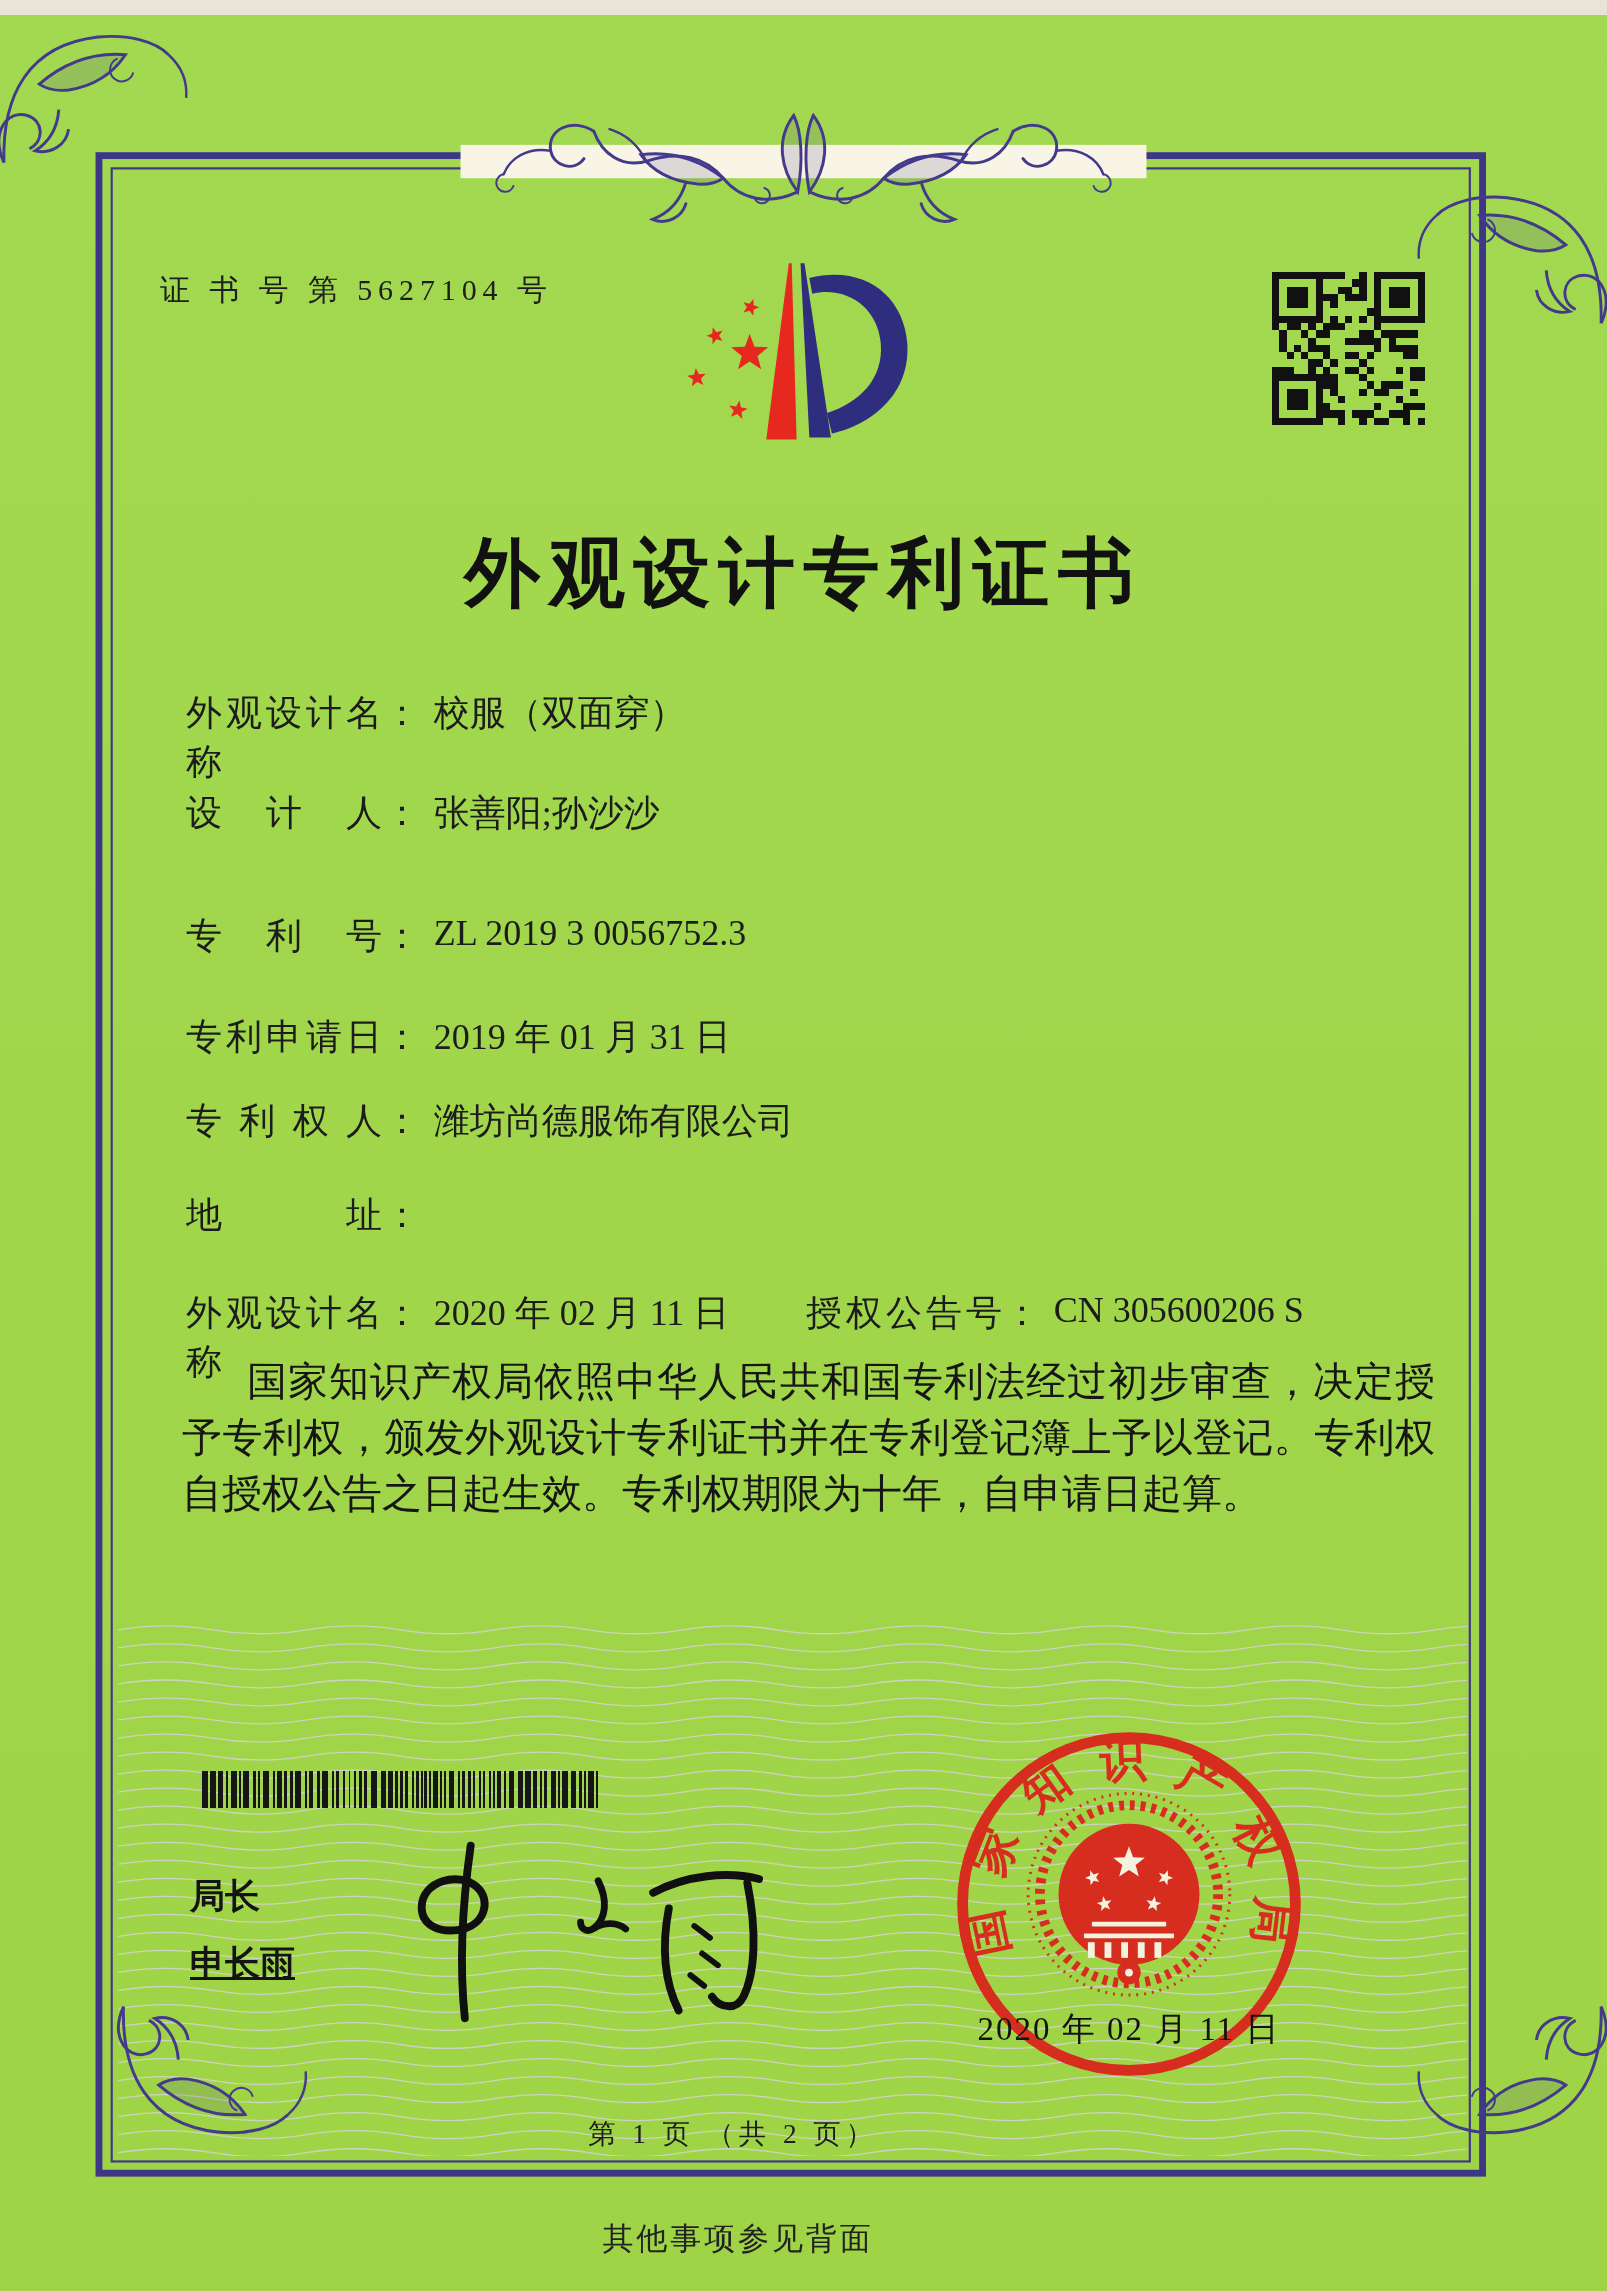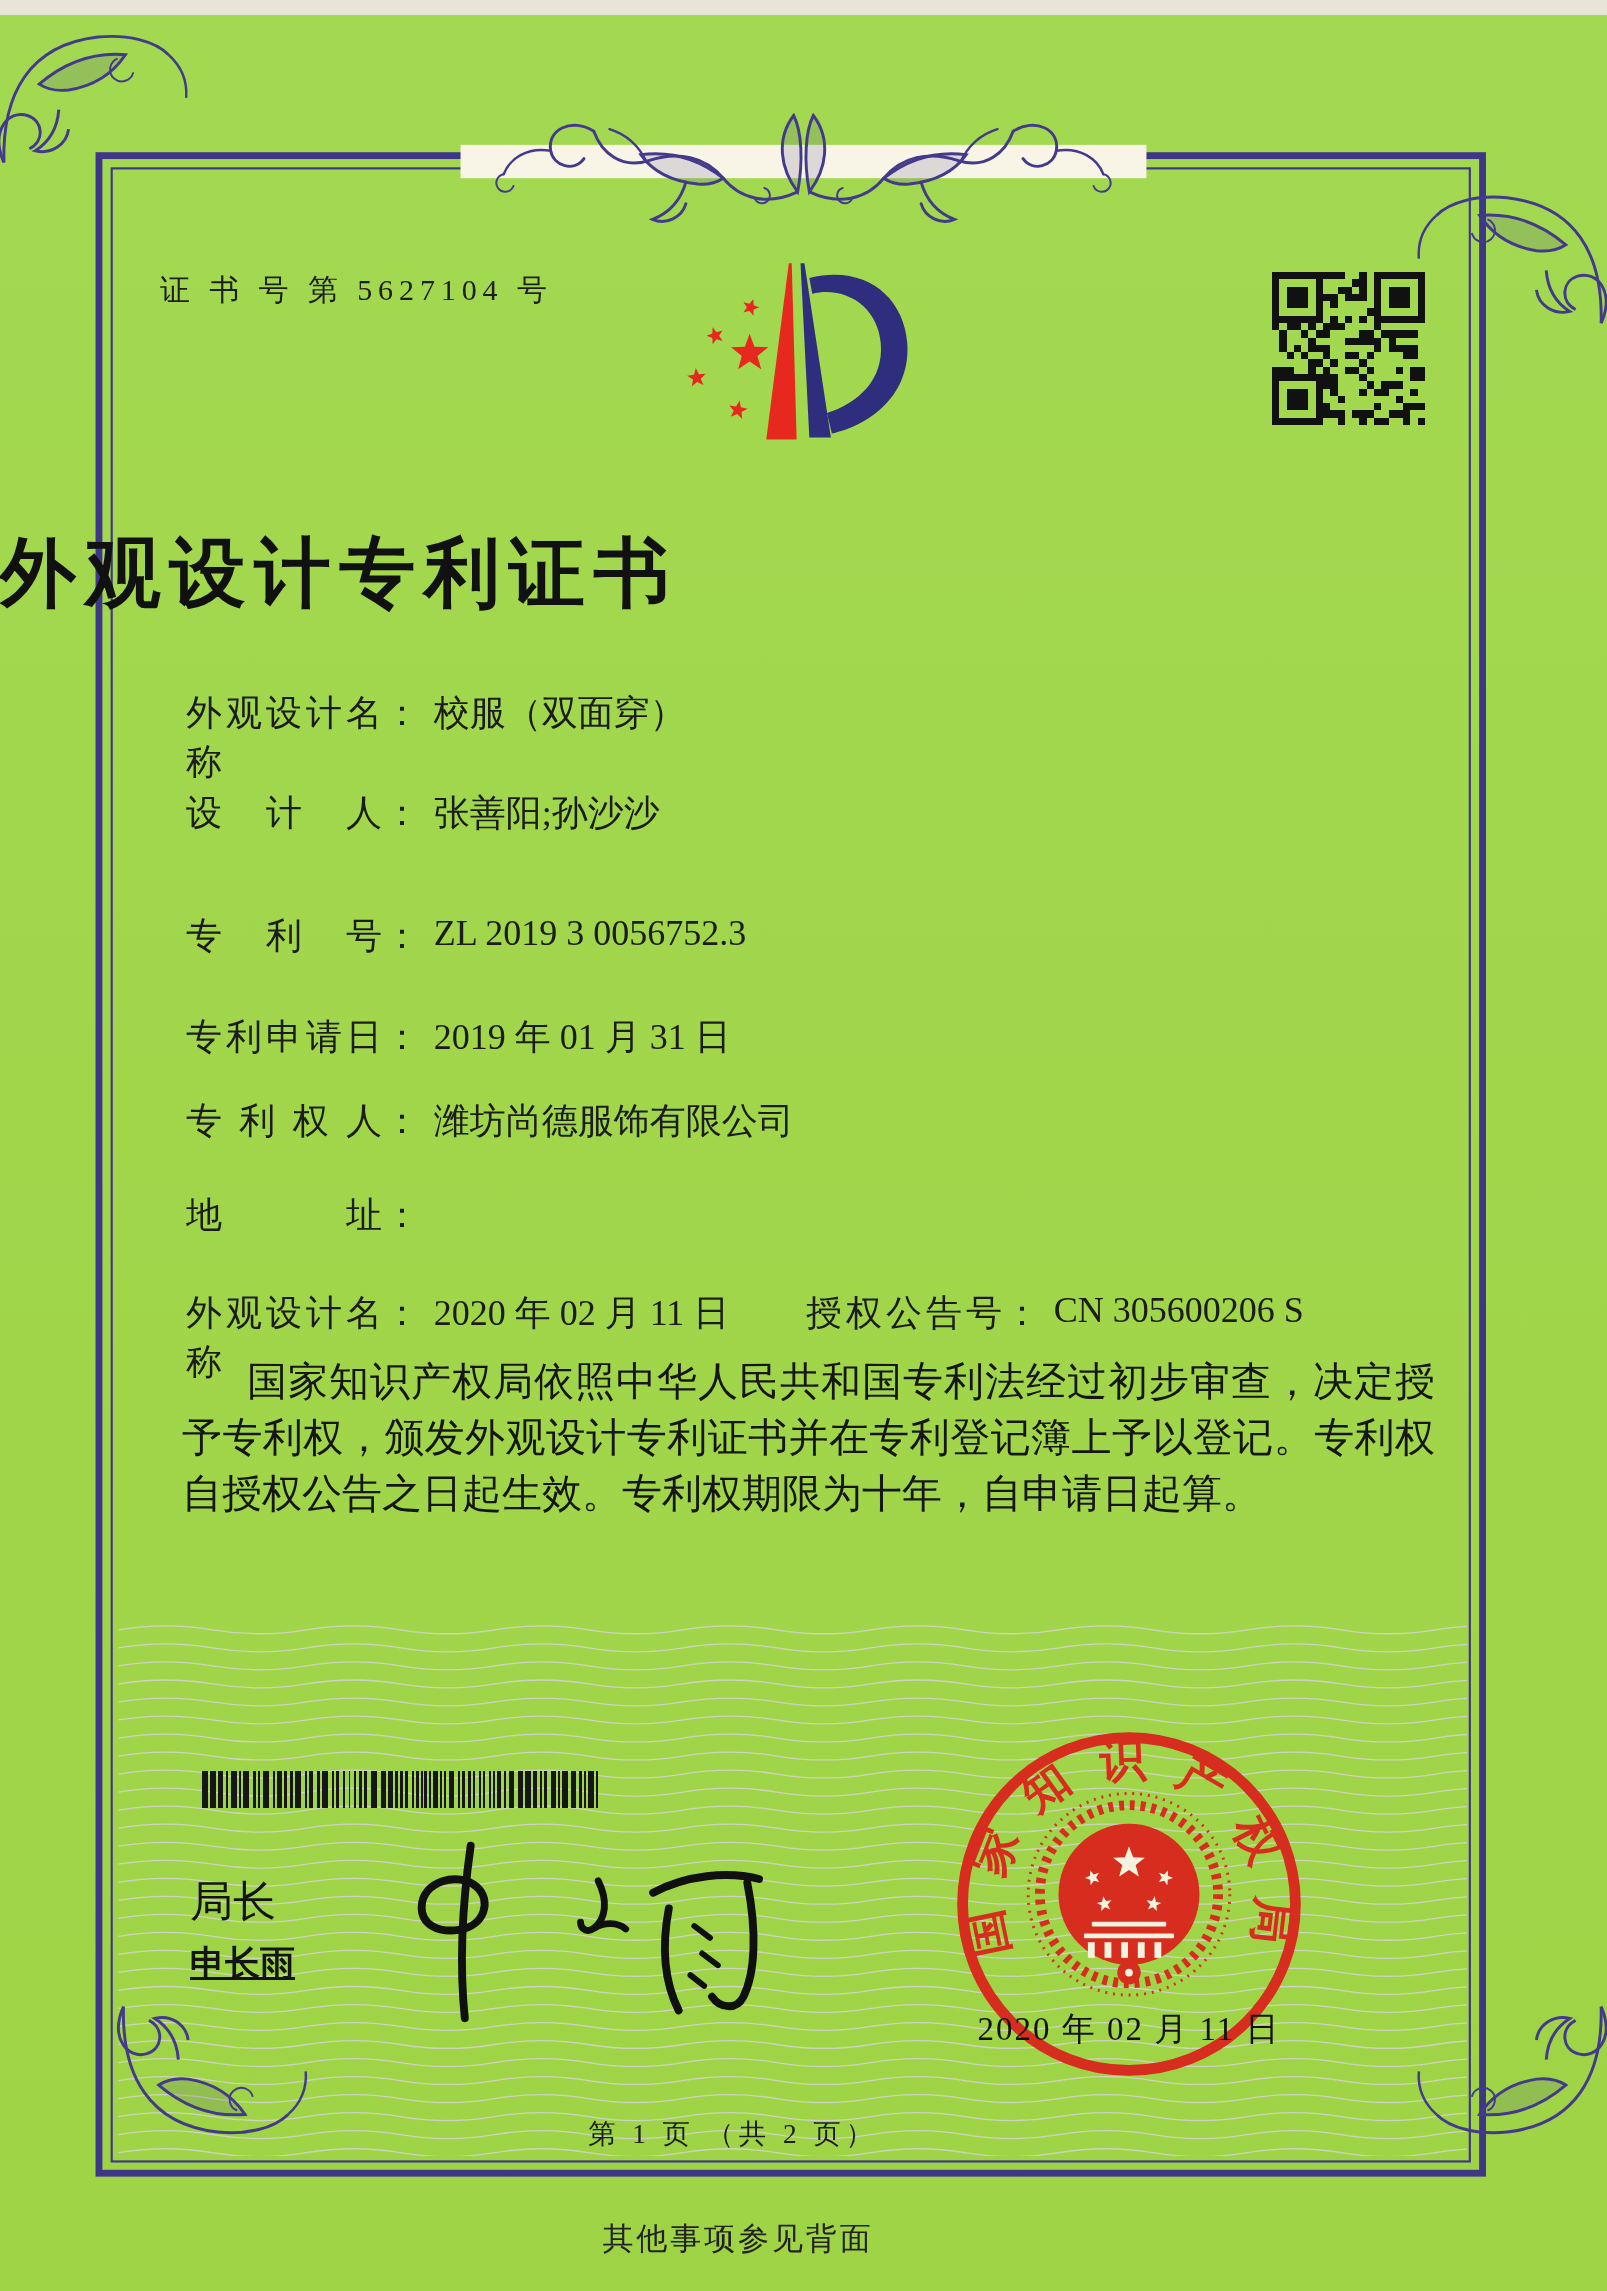--- a/index.html
+++ b/index.html
@@ -10,35 +10,35 @@
   svg{display:block;}
   
   #waves-svg{position:absolute;left:118px;top:1607px;z-index:1;opacity:.85;}
   #frame-svg{position:absolute;left:0;top:0;z-index:2;}
   .content{z-index:3;}
   
   .cert-no{left:160px;top:255px;font-size:30px;letter-spacing:5.9px;color:#1e1e1e;z-index:3;}
   #logo-svg{left:637px;top:216px;z-index:3;}
   #qr-svg{left:1272px;top:257px;z-index:3;}
   
-  .title{left:0;top:508px;width:1607px;font-size:76px;font-weight:bold;letter-spacing:8.8px;color:#111;z-index:3;}
+  .title{left:0;top:508px;width:1607px;text-align:center;font-size:76px;font-weight:bold;letter-spacing:8.8px;color:#111;z-index:3;}
   
   .frow{position:absolute;left:186px;display:flex;align-items:flex-start;font-size:36px;color:#1c1c1c;z-index:3;}
   .flabel{display:inline-block;width:196px;text-align:justify;text-align-last:justify;}
   .fcolon{display:inline-block;margin-left:2px;}
   .fvalue{margin-left:13.7px;white-space:pre-wrap;}
   .addr .fvalue{width:1037px;line-height:45px;}
   .grant-right{position:absolute;left:620px;top:0;display:flex;}
   
   .paras{left:182px;top:1339px;width:1253px;font-size:40px;line-height:56px;color:#161616;text-align:justify;z-index:3;}
   .paras p{margin:0 0 5.9px 0;text-indent:65px;}
   
   #barcode-svg{left:201px;top:1756px;z-index:3;}
   
-  .director-title{left:190px;top:1858px;font-family:"Liberation Sans","DejaVu Sans",sans-serif;font-weight:normal;font-size:43px;color:#141414;z-index:4;text-align:center;}
+  .director-title{left:190px;top:1858px;font-family:"Liberation Sans","DejaVu Sans",sans-serif;font-weight:bold;font-size:35px;color:#141414;z-index:4;text-align:center;}
   .director-name{left:190px;top:1925px;font-family:"Liberation Sans","DejaVu Sans",sans-serif;font-weight:bold;font-size:35px;color:#141414;z-index:4;text-decoration:underline;}
   #sig-svg{left:353px;top:1809px;z-index:5;}
   
   #seal-svg{left:943px;top:1705px;z-index:6;opacity:.95;}
   .seal-date{left:970px;top:1992px;width:318px;text-align:center;font-size:33px;letter-spacing:2px;color:#121212;z-index:7;}
   
   .page-info{left:733px;top:2101px;transform:translateX(-50%);font-size:27.4px;letter-spacing:4.9px;color:#1c1c1c;z-index:3;}
   .back-note{left:738px;top:2203px;transform:translateX(-50%);font-size:31px;letter-spacing:2.9px;color:#222;z-index:3;}
 </style>
 </head>

